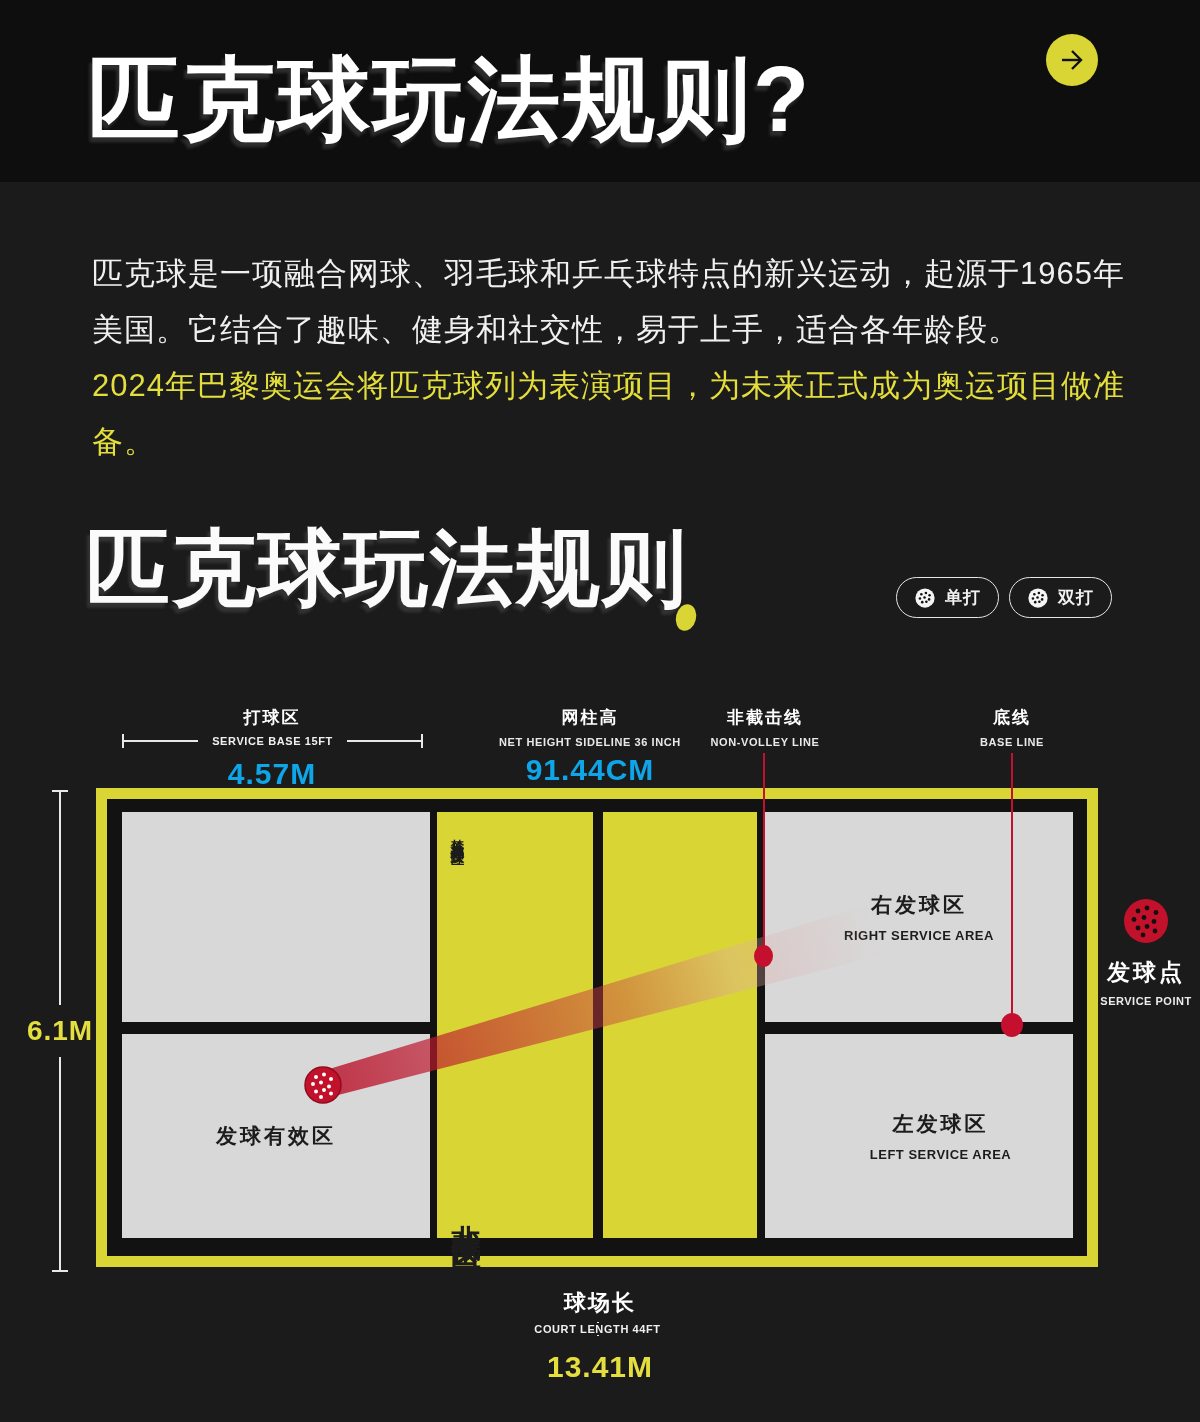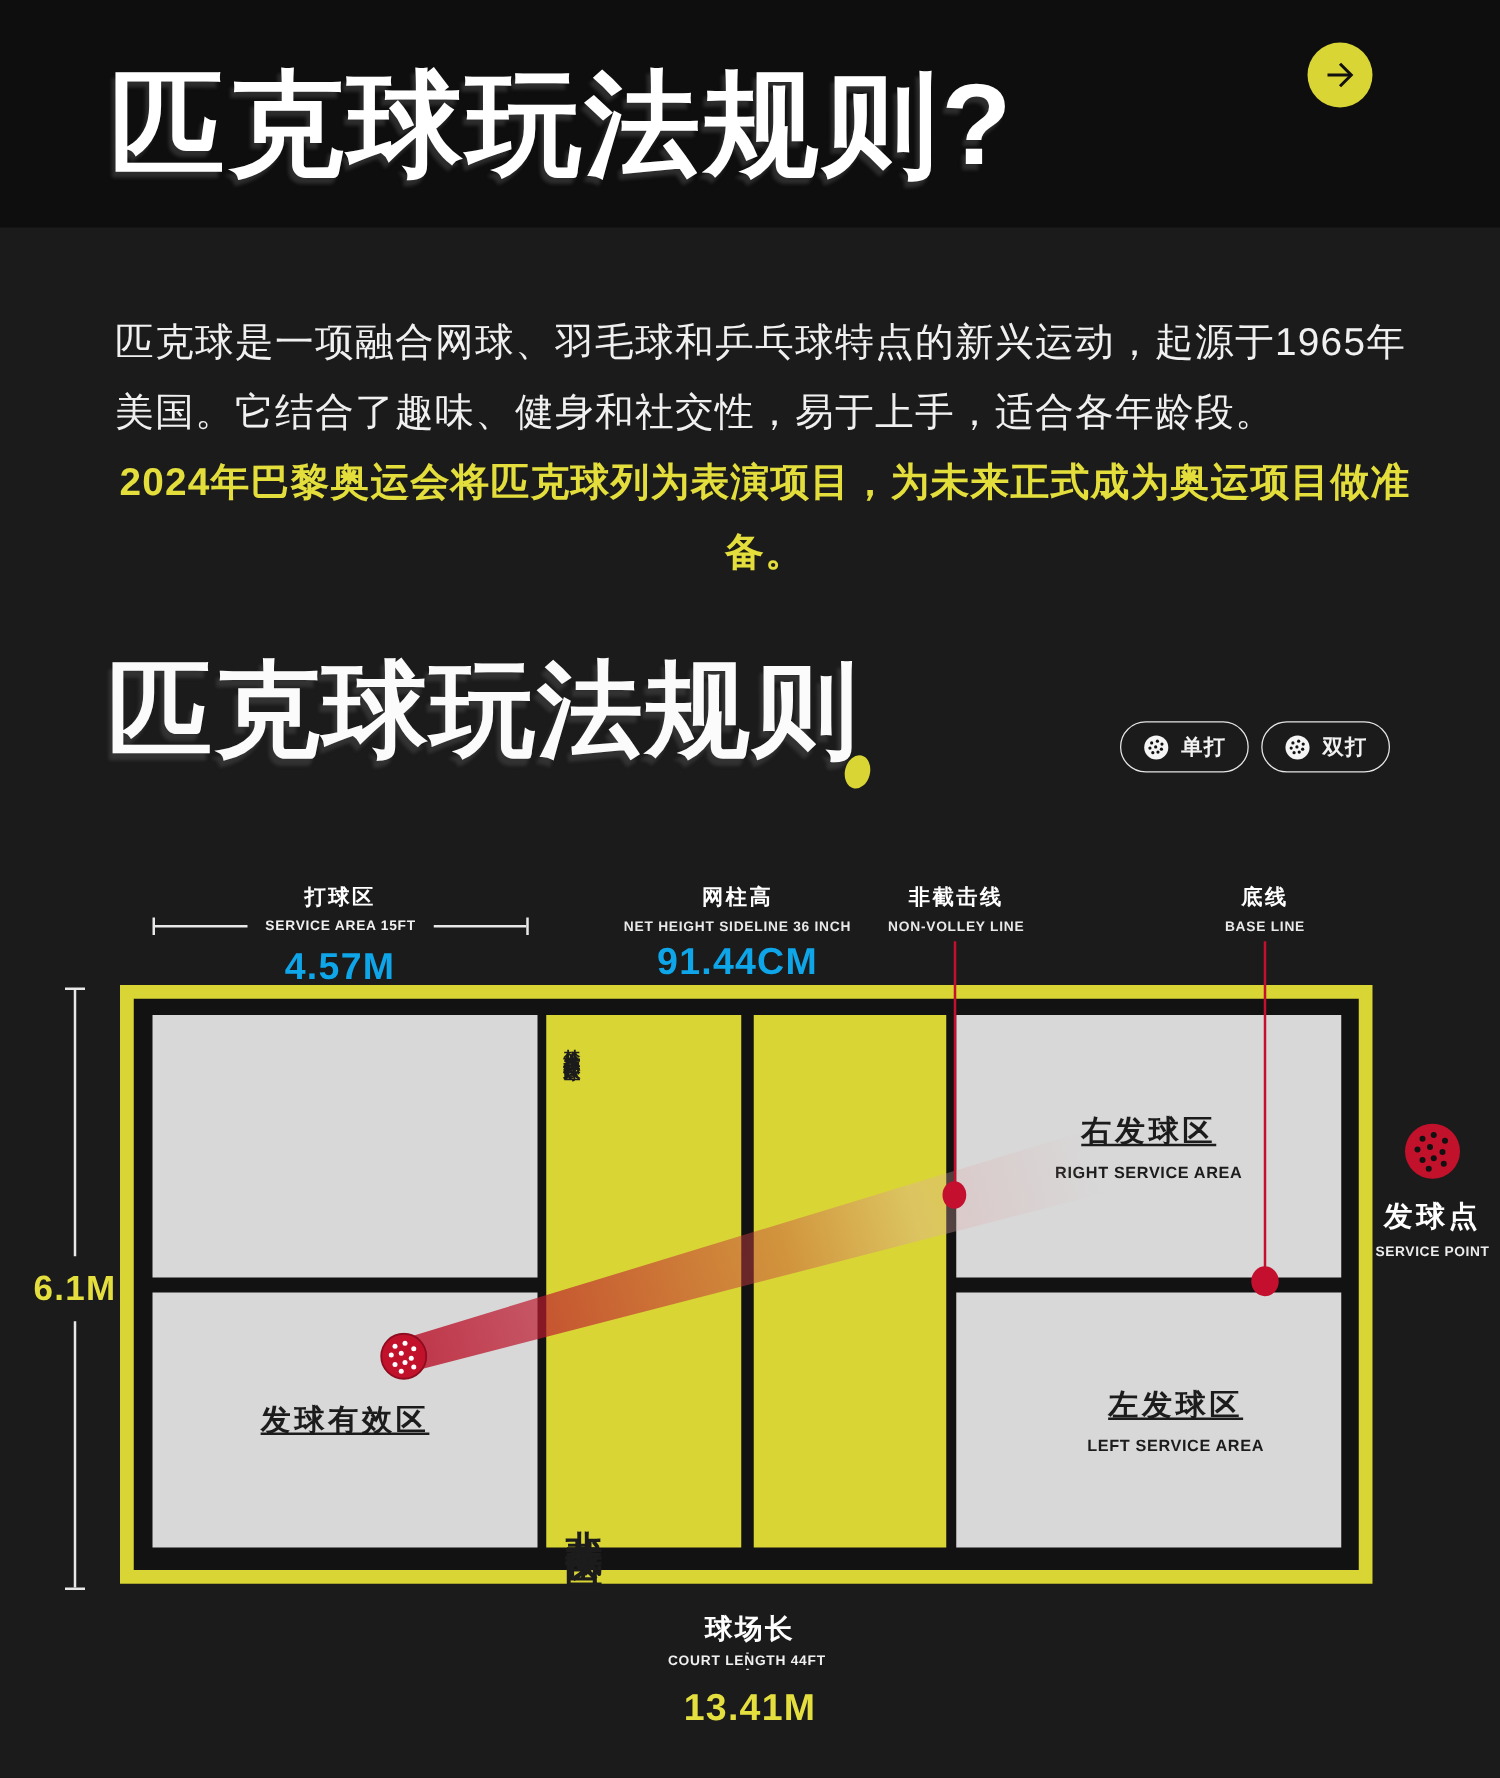--- a/index.html
+++ b/index.html
@@ -8,21 +8,21 @@
   
   .hero{position:absolute;left:0;top:0;width:1200px;height:182px;background:#0e0e0e;}
   .hero h1{position:absolute;left:88px;top:38px;margin:0;font-size:92px;font-weight:900;
            color:#ffffff;letter-spacing:3px;
            text-shadow:-3px 5px 3px rgba(125,125,125,.28);}
   .arrow-btn{position:absolute;left:1046px;top:34px;width:52px;height:52px;border-radius:50%;
              background:#d9d535;display:flex;align-items:center;justify-content:center;cursor:pointer;}
   
   .intro{position:absolute;left:92px;top:246px;width:1040px;}
   .intro p{margin:0;font-size:31px;line-height:56px;color:#f0f0f0;font-weight:500;letter-spacing:1px;}
-  .intro p.hl{color:#e3de3b;font-weight:700;text-align:center;}
+  .intro p.hl{color:#e3de3b;font-weight:400;}
   
   .rules-head h2{position:absolute;left:86px;top:512px;margin:0;font-size:84px;font-weight:900;
                  color:#fbfbfb;letter-spacing:2px;text-shadow:-3px 5px 3px rgba(125,125,125,.25);}
   .head-dot{position:absolute;left:676px;top:604px;width:20px;height:27px;border-radius:50%;
             background:#d9d535;transform:rotate(14deg);}
   .pills{position:absolute;left:896px;top:577px;display:flex;gap:10px;}
   .pill{display:flex;align-items:center;gap:9px;height:41px;padding:0 17px;border-radius:22px;
         border:1.5px solid #e6e6e6;background:transparent;color:#f2f2f2;font-size:17px;
         font-weight:600;font-family:inherit;cursor:pointer;letter-spacing:1px;}
   
@@ -39,21 +39,21 @@
   .vruler .tickh{height:2px;width:16px;background:#e8e8e8;}
   .vruler .segv{flex:1;width:1.5px;background:#e8e8e8;}
   .vruler .vtext{padding:10px 0;font-size:28px;font-weight:700;color:#e4df3e;letter-spacing:1px;}
   
   .court{position:absolute;left:96px;top:788px;width:1002px;height:479px;background:#121212;
          border:11px solid #d9d535;box-sizing:border-box;}
   .zone{position:absolute;background:#d8d8d8;}
   .ystrip{position:absolute;background:#d9d535;top:13px;height:426px;}
   .zlab{position:absolute;display:flex;flex-direction:column;align-items:center;justify-content:center;
         text-align:center;color:#1c1c1c;}
-  .zlab .zcn{font-size:24px;font-weight:700;letter-spacing:3px;text-decoration:underline;}
+  .zlab .zcn{font-size:21px;font-weight:700;letter-spacing:3px;}
   .zlab .zen{font-size:13px;font-weight:600;letter-spacing:.5px;margin-top:9px;}
   .vtext-sm{position:absolute;left:11px;top:16px;writing-mode:vertical-rl;text-orientation:upright;
             font-size:13.5px;font-weight:600;color:#1c1c1c;letter-spacing:2px;}
   .vtext-lg{position:absolute;left:8px;bottom:14px;writing-mode:vertical-rl;text-orientation:upright;
             font-size:30px;font-weight:700;color:#1c1c1c;letter-spacing:6px;}
   
   .redline{position:absolute;width:2px;background:#c40f2e;}
   .reddot{position:absolute;background:#c40f2e;border-radius:50%;}
   .traj{position:absolute;left:323px;top:1059px;width:575px;height:52px;
         transform:rotate(-15.7deg);transform-origin:0 50%;
@@ -130,21 +130,21 @@
       </button>
     </div>
   </section>
 
   <div class="dlabel" style="left:132px;top:706px;width:280px;">
     <div class="cn">打球区</div>
   </div>
   <div class="hruler" style="left:122px;top:734px;width:301px;">
     <span class="tick"></span>
       <span class="seg"></span>
-    <span class="rtext">SERVICE AREA 15FT</span>
+    <span class="rtext">SERVICE BASE 15FT</span>
     <span class="seg"></span>
       <span class="tick"></span>
   </div>
   <div class="dlabel" style="left:132px;top:752px;width:280px;">
     <div class="metric">4.57M</div>
   </div>
 
   <div class="dlabel" style="left:440px;top:706px;width:300px;">
     <div class="cn">网柱高</div>
     <div class="en">NET HEIGHT SIDELINE 36 INCH</div>

